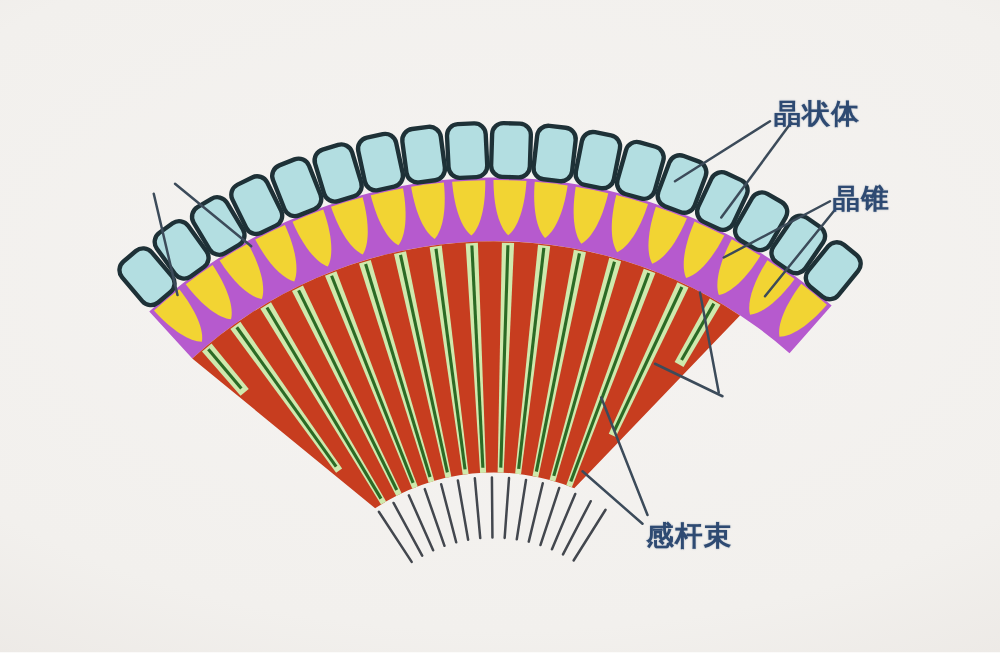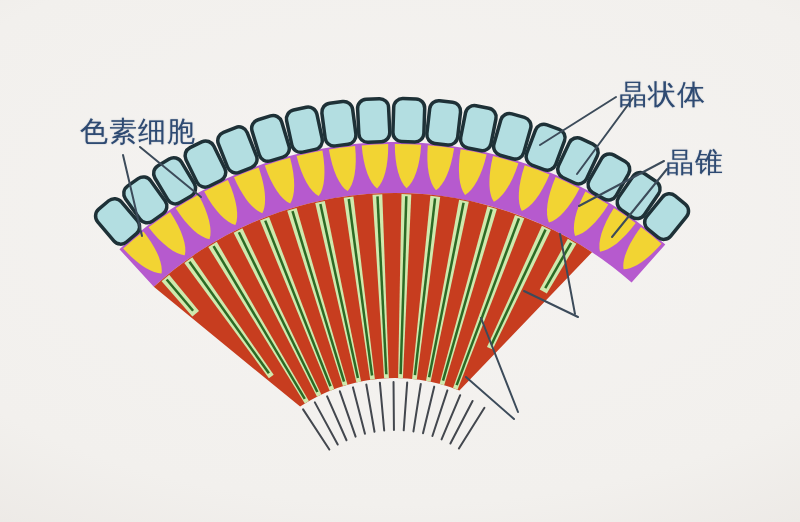--- a/index.html
+++ b/index.html
@@ -7,22 +7,22 @@
   .stage{
     position:relative;width:800px;height:522px;
     background:
       radial-gradient(130% 105% at 50% 42%, #f5f3f1 0%, #f2f0ed 52%, #e9e5e1 80%, #d9d4ce 100%);
   }
   .fan-wrap{position:absolute;left:0;top:0;width:800px;height:522px;filter:blur(0.45px);}
   svg{display:block;width:800px;height:522px;}
   .diagram-label{
     position:absolute;
     color:#2e4a72;
-    font-size:28px;
-    font-weight:400;
+    font-size:22px;
+    font-weight:700;
     letter-spacing:1px;
     white-space:nowrap;
     text-shadow:0 0 1.2px rgba(46,74,114,0.55);
     user-select:none;
   }
 </style>
 </head>
 <body>
 
 <div class="stage">
@@ -128,22 +128,22 @@
           <line x1="633" y1="98" x2="577" y2="174" stroke="#3c4b5a" stroke-width="2" stroke-linecap="round"></line>
           <line x1="664" y1="161" x2="579" y2="206" stroke="#3c4b5a" stroke-width="2" stroke-linecap="round"></line>
           <line x1="667" y1="169" x2="612" y2="237" stroke="#3c4b5a" stroke-width="2" stroke-linecap="round"></line>
           <line x1="578" y1="317" x2="524" y2="291" stroke="#3c4b5a" stroke-width="2" stroke-linecap="round"></line>
           <line x1="575" y1="314" x2="560" y2="234" stroke="#3c4b5a" stroke-width="2" stroke-linecap="round"></line>
           <line x1="514" y1="419" x2="466" y2="377" stroke="#3c4b5a" stroke-width="2" stroke-linecap="round"></line>
           <line x1="518" y1="412" x2="481" y2="318" stroke="#3c4b5a" stroke-width="2" stroke-linecap="round"></line>
         </g>
       </svg>
   </div>
-  <div class="diagram-label" id="label-0" style="left: 80px; top: 113px; color: rgb(46, 74, 114);">
-    <span>色素细胞</span>
-  </div>
   <div class="diagram-label" id="label-1" style="left: 619px; top: 76px; color: rgb(46, 74, 114);">
     <span>晶状体</span>
   </div>
   <div class="diagram-label" id="label-2" style="left: 666px; top: 144px; color: rgb(46, 74, 114);">
     <span>晶锥</span>
   </div>
+  <div class="diagram-label" id="label-4" style="left: 517px; top: 414px; color: rgb(46, 74, 114);">
+    <span>感杆束</span>
+  </div>
 </div>
 
 </body></html>

